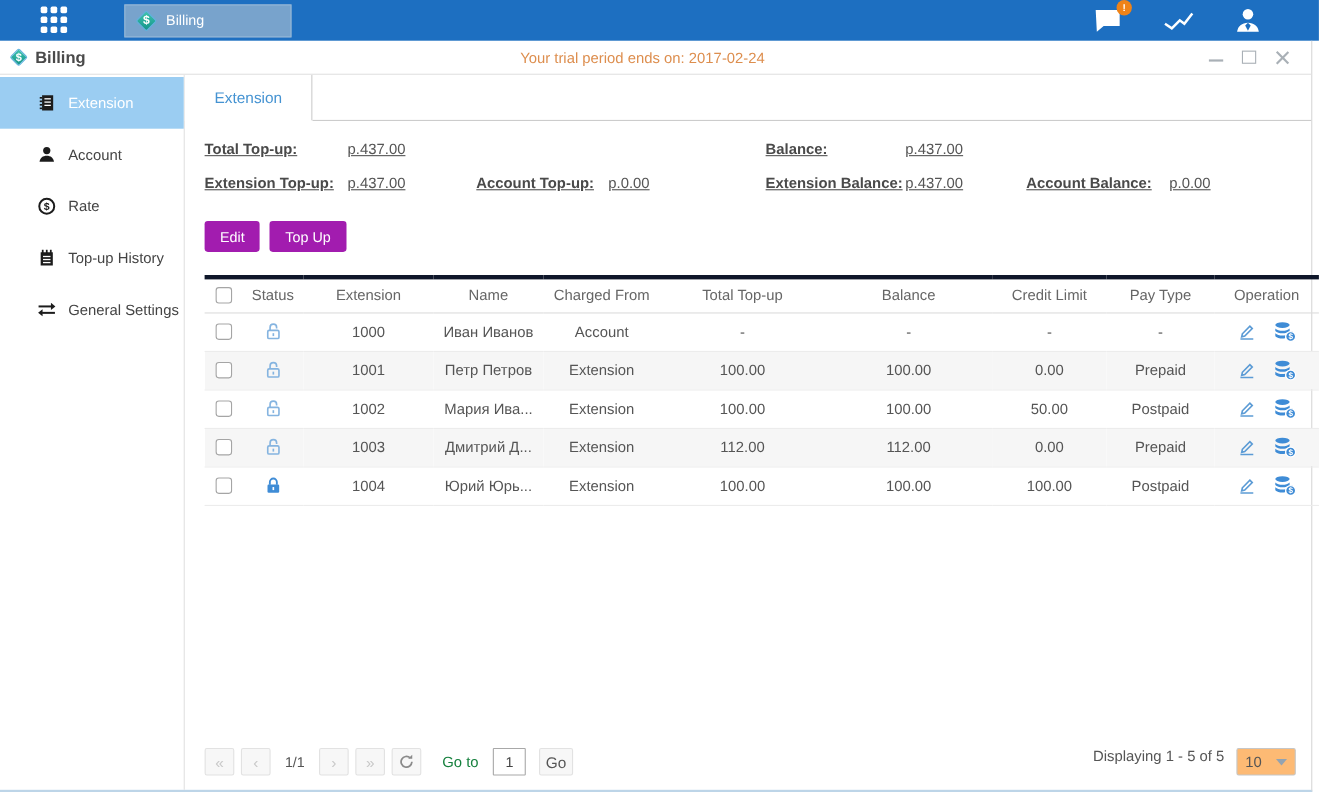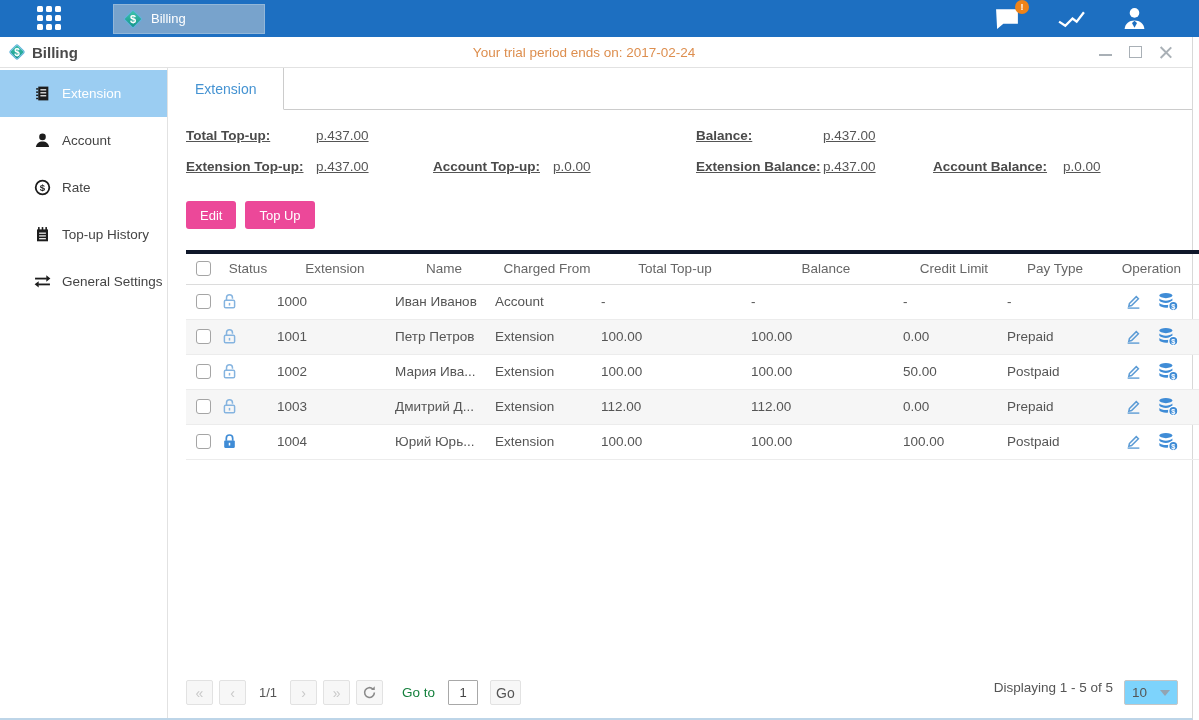--- a/index.html
+++ b/index.html
@@ -61,49 +61,49 @@
 
   .summary { display:grid; grid-template-columns:247px 263px 237px 1fr; row-gap:16px;
     padding:18px 0 0 18px; font-size:13.5px; color:#555; flex:0 0 auto;text-decoration:underline; }
   .sum-cell { display:flex; align-items:baseline; }
   .sum-label { font-weight:bold; color:#4a4a4a; flex:0 0 auto; }
   .lw130 { width:130px; } .lw120 { width:120px; } .lw127 { width:127px; }
   .c1{grid-column:1} .c2{grid-column:2} .c3{grid-column:3} .c4{grid-column:4}
   .r1{grid-row:1} .r2{grid-row:2}
 
   .actions { padding:27px 0 0 18px; display:flex; gap:9px; flex:0 0 auto; }
-  .btn-primary { background:#ec4899; color:#fff; border:none; height:28px; padding:0 14px;
+  .btn-primary { background:#a21caf; color:#fff; border:none; height:28px; padding:0 14px;
     font-size:13px; border-radius:3px; cursor:pointer; font-family:inherit; }
 
   .table-wrap { padding:21px 0 0 18px; flex:0 0 auto; }
   table { border-collapse:collapse; width:1013px; table-layout:fixed; }
   thead th { height:32px; font-weight:normal; color:#666; font-size:13.5px;
     border-top:4px solid #0f172a; border-bottom:1px solid #dcdcdc; text-align:center; }
-  tbody td { height:35px; font-size:13.5px; color:#555; border-bottom:1px solid #ececec;
+  tbody td { height:35px; text-align:center; font-size:13.5px; color:#555; border-bottom:1px solid #ececec;
     overflow:hidden; white-space:nowrap;margin-top:32px; }
   tbody tr:nth-child(even) { background:#f6f6f6; }
   .cb { width:15px; height:15px; border:1px solid #a5a5a5; border-radius:3px; background:#fff; margin:0 auto; cursor:pointer; }
   .lock { display:inline-flex; vertical-align:middle; }
   .op-icons { display:flex; justify-content:center; gap:16px; align-items:center; }
   .op-icon { cursor:pointer; display:flex; }
 
   
   .footer { margin-top:auto; display:flex; align-items:center; padding:0 14px 11px 18px; height:40px; flex:0 0 auto; }
   .pg { display:flex; align-items:center; gap:6px; }
   .pg-btn { min-width:27px; height:25px; border:1px solid #e2e2e2; background:#f7f7f7; color:#c9c9c9;
     font-size:14px; display:flex; align-items:center; justify-content:center; border-radius:2px;
     cursor:pointer; font-family:inherit; padding:0 5px; }
   .pg-indicator { color:#555; font-size:13px; margin:0 7px; }
   .goto-label { color:#15803d; font-size:13.5px; margin:0 7px 0 13px; }
   .goto-input { width:30px; height:25px; border:1px solid #a8a8a8; text-align:center; font-size:13px;
     color:#444; font-family:inherit; border-radius:1px; }
   .go-btn { color:#555; margin-left:6px; }
   .footer-right { margin-left:auto; display:flex; gap:11px; color:#555; font-size:13.5px; }
   .select { width:54px; height:25px; border:1px solid #c6c6c6; border-radius:2px; display:flex;
-    align-items:center; justify-content:space-between; padding:0 7px; cursor:pointer; background:#7dd3fc; }
+    align-items:center; justify-content:space-between; padding:0 7px; cursor:pointer; background:#fdba74; }
   .caret { width:0; height:0; border-left:5px solid transparent; border-right:5px solid transparent;
     border-top:6px solid #93a3b1; }
 </style>
 </head>
 <body>
 
 <div class="screen">
 
   <div class="topbar">
     <div class="app-grid">

